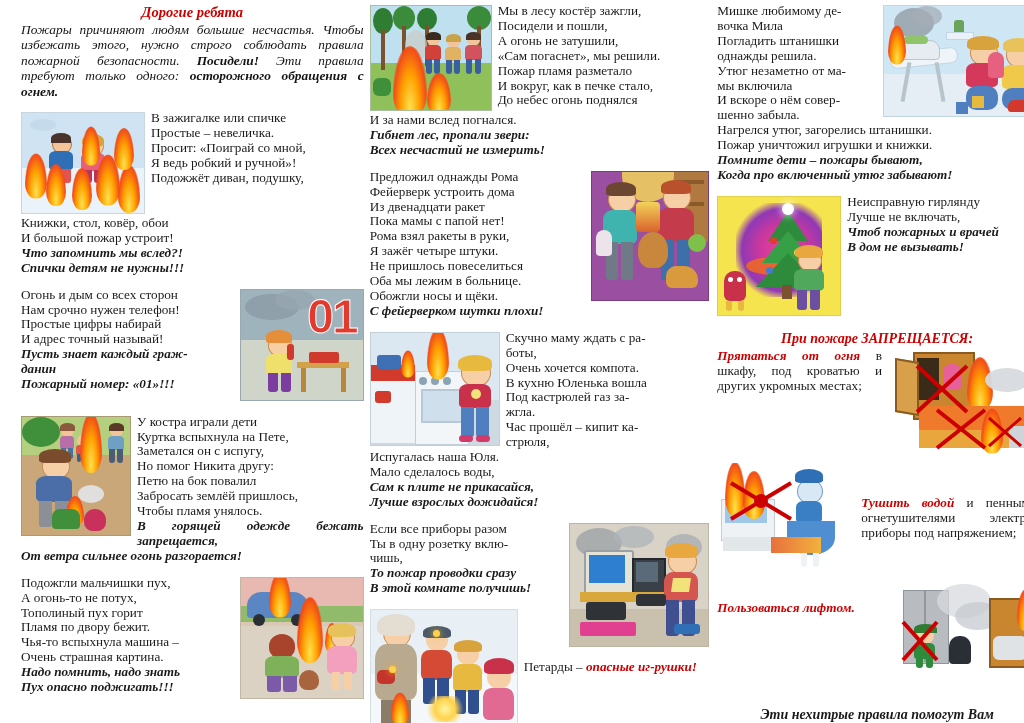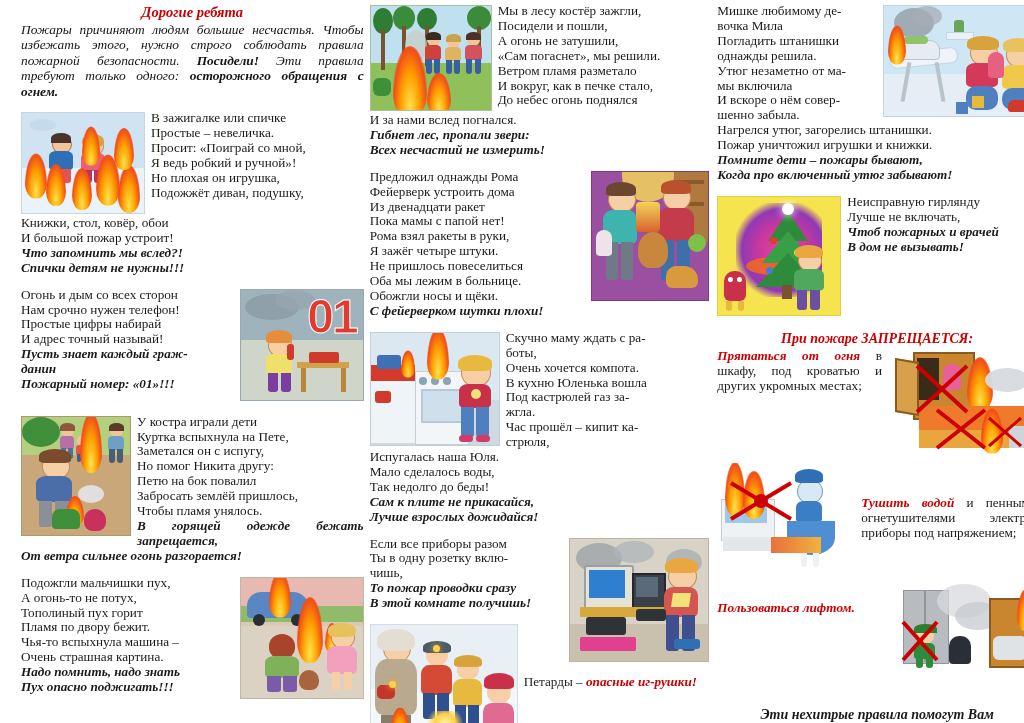--- a/index.html
+++ b/index.html
@@ -110,21 +110,20 @@
         <div class="flame" style="left:74px;top:50px;width:24px;height:34px;"></div>
         <div class="flame" style="left:96px;top:60px;width:22px;height:32px;"></div>
         <div class="flame" style="left:60px;top:20px;width:18px;height:26px;"></div>
         <div class="flame" style="left:92px;top:22px;width:20px;height:28px;"></div>
       </div>
 
       <p class="t">В зажигалке или спичке</p>
       <p class="t">Простые – невеличка.</p>
       <p class="t">Просит: «Поиграй со мной,</p>
       <p class="t">Я ведь робкий и ручной»!</p>
-      <p class="t">Но плохая он игрушка,</p>
       <p class="t">Подожжёт диван, подушку,</p>
       <div class="clr"></div>
       <p class="t">Книжки, стол, ковёр, обои</p>
       <p class="t">И большой пожар устроит!</p>
       <p class="t red">Что запомнить мы вслед?!</p>
       <p class="t red">Спички детям не нужны!!!</p>
     </div>
 
     <div class="spacer"></div>
 
@@ -295,21 +294,21 @@
         </div>
         <div class="flame" style="left:22px;top:52px;width:34px;height:48px;"></div>
         <div class="flame" style="left:56px;top:74px;width:24px;height:28px;"></div>
         <div style="position:absolute;left:2px;top:72px;width:18px;height:18px;background:#3f8f3b;border-radius:6px;"></div>
       </div>
 
       <p class="t">Мы в лесу костёр зажгли,</p>
       <p class="t">Посидели и пошли,</p>
       <p class="t">А огонь не затушили,</p>
       <p class="t">«Сам погаснет», мы решили.</p>
-      <p class="t">Ветром пламя разметало</p>
+      <p class="t">Пожар пламя разметало</p>
       <p class="t">И вокруг, как в печке стало,</p>
       <p class="t">До небес огонь поднялся</p>
       <div class="clr"></div>
       <p class="t">И за нами вслед погнался.</p>
       <p class="t red">Гибнет лес, пропали звери:</p>
       <p class="t red">Всех несчастий не измерить!</p>
     </div>
 
     <div class="spacer"></div>
 
@@ -384,21 +383,20 @@
       <p class="t">боты,</p>
       <p class="t">Очень хочется компота.</p>
       <p class="t">В кухню Юленька вошла</p>
       <p class="t" style="text-align:justify;">Под кастрюлей газ за-</p>
       <p class="t">жгла.</p>
       <p class="t" style="text-align:justify;">Час прошёл – кипит ка-</p>
       <p class="t">стрюля,</p>
       <div class="clr"></div>
       <p class="t">Испугалась наша Юля.</p>
       <p class="t">Мало сделалось воды,</p>
-      <p class="t">Так недолго до беды!</p>
       <p class="t red">Сам к плите не прикасайся,</p>
       <p class="t red">Лучше взрослых дожидайся!</p>
     </div>
 
     <div class="spacer"></div>
 
     <div class="blk">
       <div class="pic f-right" style="width:138px;height:122px;background:linear-gradient(#d8d3c6 0 70%, #c9c0ad 70% 100%);border:1px solid #bdb5a4;">
         <div class="smoke" style="left:6px;top:4px;width:46px;height:30px;background:#9aa0a6;"></div>
         <div class="smoke" style="left:44px;top:2px;width:40px;height:22px;background:#aeb4ba;"></div>

